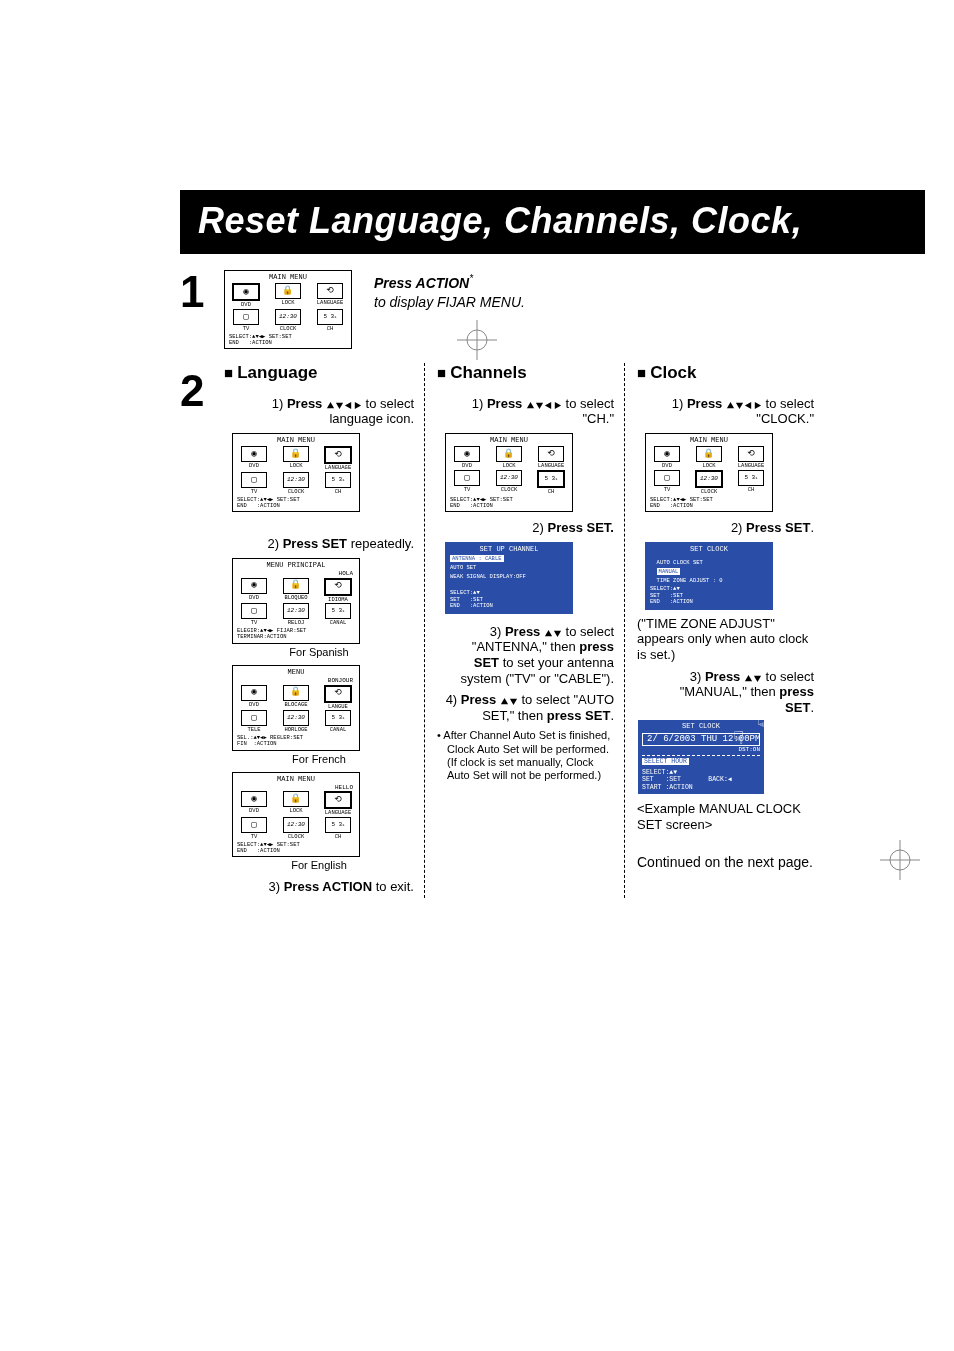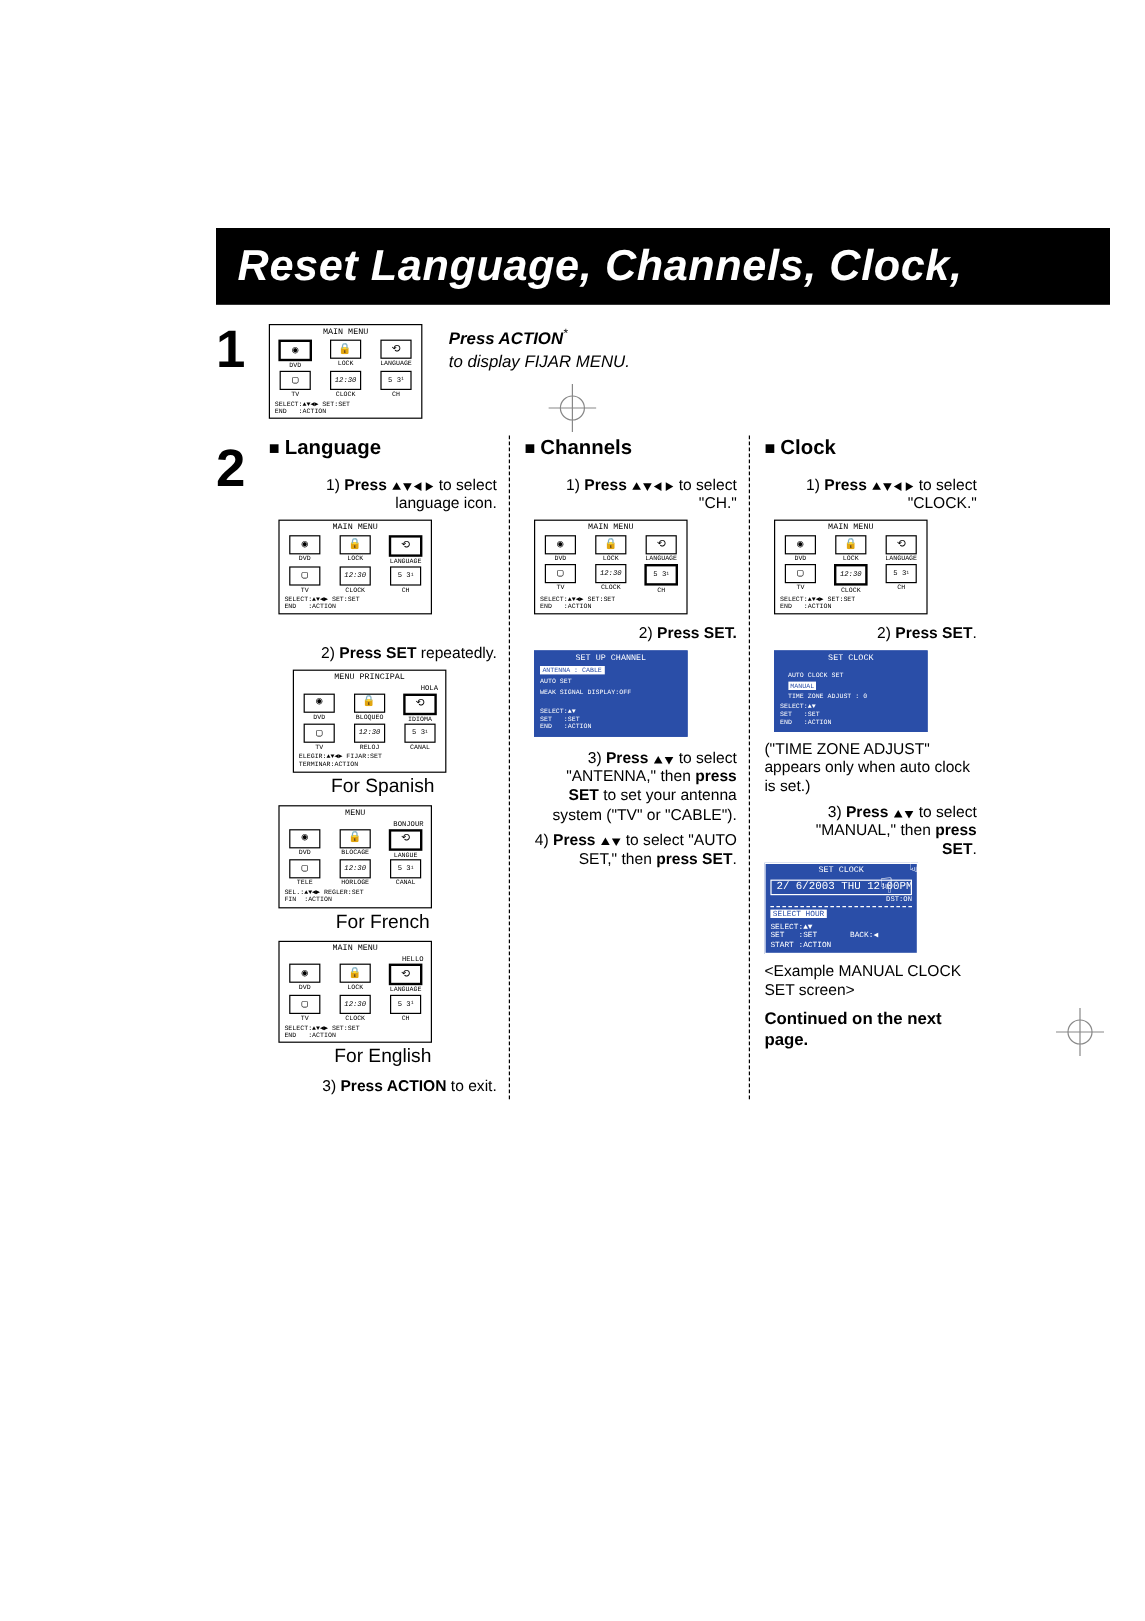--- a/index.html
+++ b/index.html
@@ -158,40 +158,40 @@
     text-align: right;
   }
   .step b { font-weight: bold; }
   .arrows {
     display: inline-flex;
     vertical-align: -2px;
   }
   .arrows svg { width: 9px; height: 9px; }
   .caption {
     text-align: center;
-    font-size: 16px;
+    font-size: 11px;
     margin: 2px 0 4px 0;
   }
   .bullet {
     font-size: 11px;
     padding-left: 10px;
     text-indent: -10px;
     margin-top: 6px;
     line-height: 1.2;
   }
   .bullet::before { content: "• "; }
   .paren {
     font-size: 13px;
     margin: 6px 0;
     line-height: 1.2;
   }
   .cont {
-    font-weight: bold;
+    font-weight: normal;
     font-size: 14px;
-    margin-top: 8px;
+    margin-top: 22px;
     line-height: 1.25;
   }
   .footer {
     position: absolute;
     left: 140px;
     top: 1075px;
     display: flex;
     align-items: center;
   }
   .pg {
@@ -350,21 +350,21 @@
                 </div>
             </div>
             <div class="ss-foot">SELECT:▲▼◀▶ SET:SET
 END   :ACTION</div>
           </div>
 
           <div class="step" style="margin-top:24px">
             <span>2) </span><b><span>Press SET</span></b><span> repeatedly.</span>
           </div>
 
-          <div class="screenshot" style="margin-left:20px">
+          <div class="screenshot" style="margin-left:8px">
             <div class="ss-title">MENU PRINCIPAL</div>
             <div class="greet">HOLA</div>
             <div class="ss-grid">
               <div>
                   <div class="ss-icon">◉</div>
                   <div class="ss-label">DVD</div>
                 </div>
               <div>
                   <div class="ss-icon">🔒</div>
                   <div class="ss-label">BLOQUEO</div>
@@ -553,20 +553,21 @@
             <span>4) </span><b><span>Press </span></b><span class="arrows">
                 <svg viewBox="0 0 10 10">
                   <polygon points="5,1 9,8 1,8" fill="#000"></polygon>
                 </svg>
                 <svg viewBox="0 0 10 10">
                   <polygon points="5,9 9,2 1,2" fill="#000"></polygon>
                 </svg>
               </span><span> to select "AUTO SET," then </span><b><span>press SET</span></b><span>.</span>
           </div>
 
+          <div class="bullet">After Channel Auto Set is finished, Clock Auto Set will be performed. (If clock is set manually, Clock Auto Set will not be performed.)</div>
         </div>
 
         <div class="col right">
           <div class="sect-head">Clock</div>
           <div class="step">
             <span>1) </span><b><span>Press </span></b><span class="arrows">
                 <svg viewBox="0 0 10 10">
                   <polygon points="5,1 9,8 1,8" fill="#000"></polygon>
                 </svg>
                 <svg viewBox="0 0 10 10">

